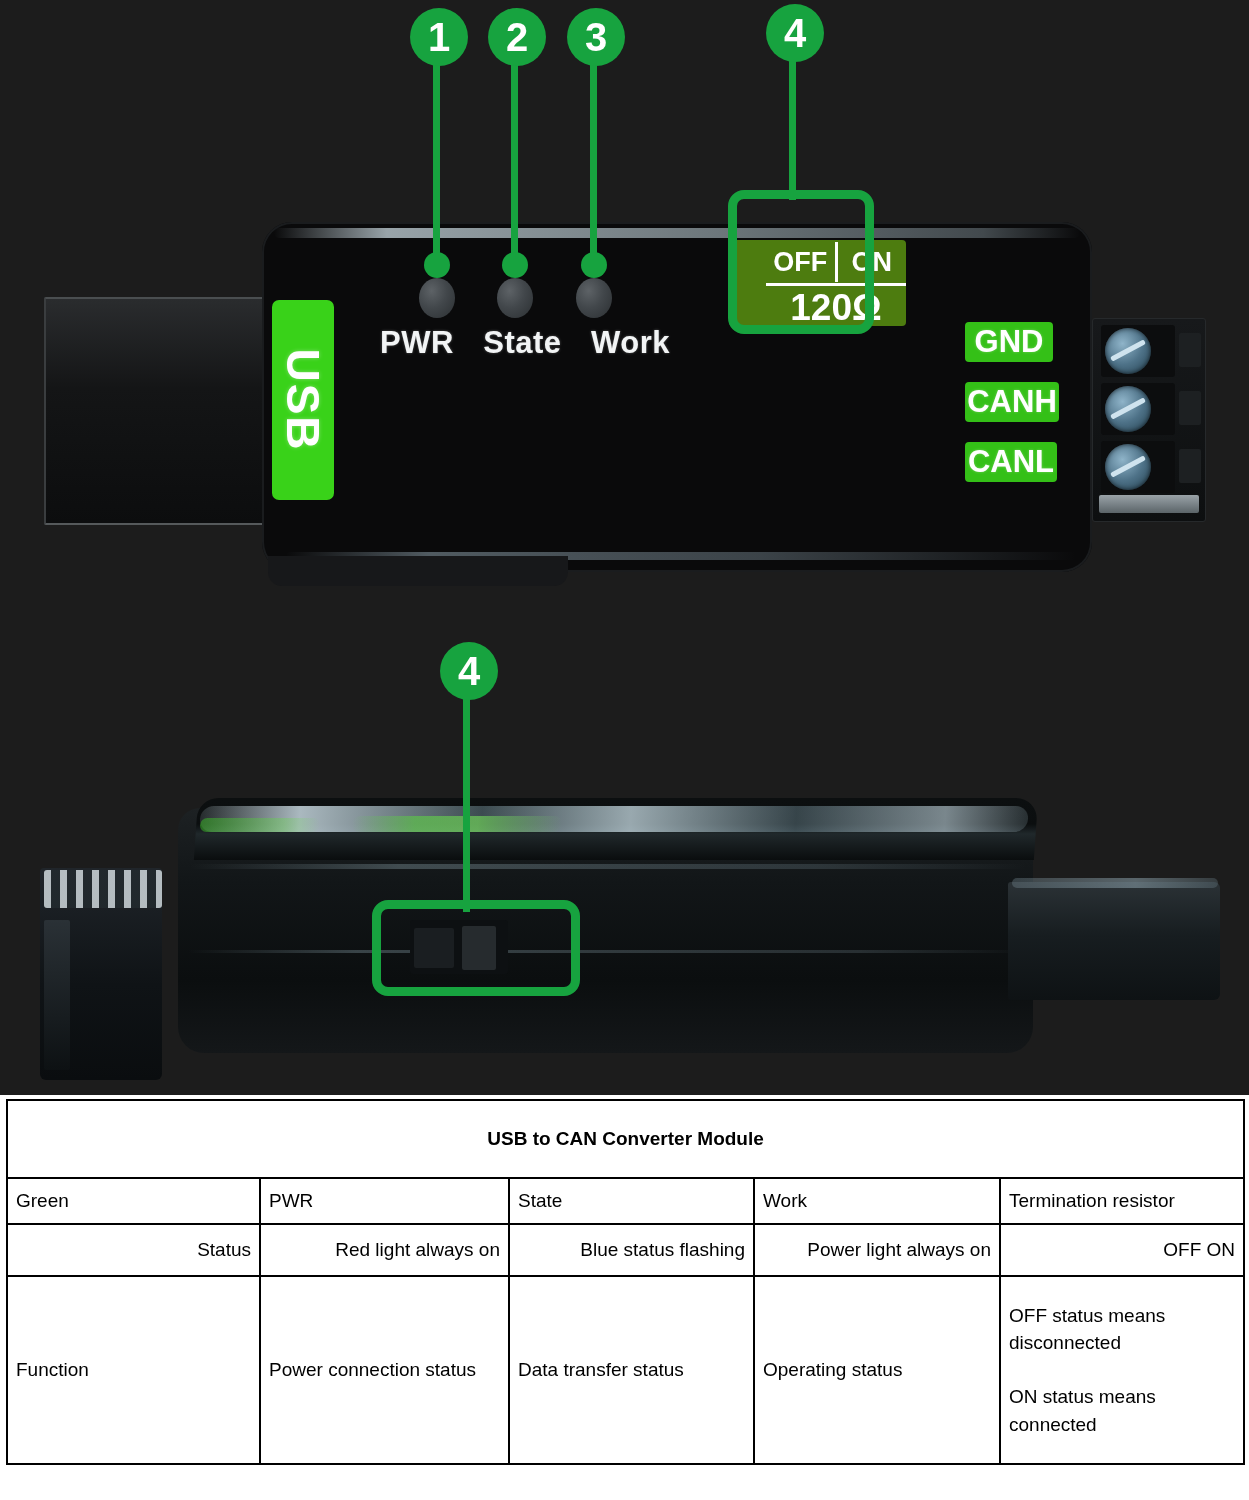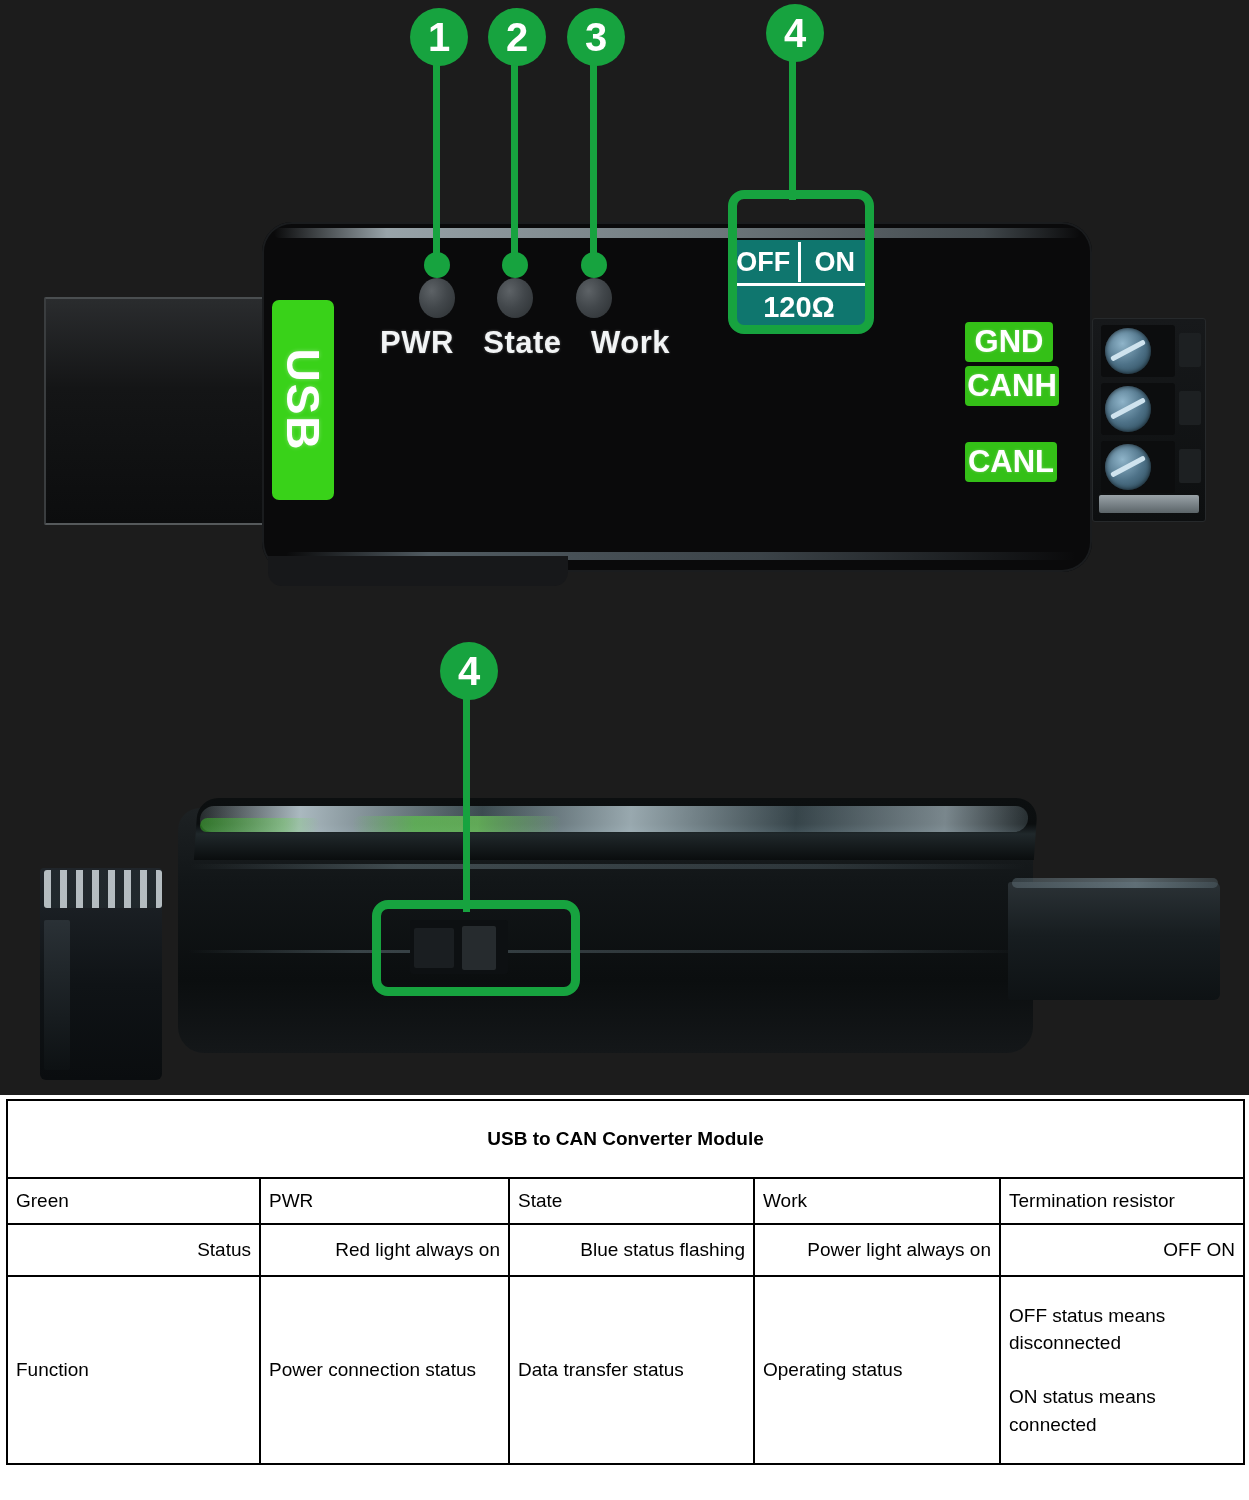--- a/index.html
+++ b/index.html
@@ -87,35 +87,35 @@
   }
   .led-text{
     position:absolute;left:380px;top:325px;width:290px;
     color:#f2f4f5;font-size:31px;font-weight:bold;letter-spacing:.5px;
     text-shadow:0 0 3px rgba(255,255,255,.3);
     display:flex;justify-content:space-between;
   }
 
   .term-silk{
     position:absolute;left:729px;top:240px;width:140px;height:86px;
-    background:#0f766e;border-radius:4px;overflow:hidden;z-index:22;
+    background:#4d7c0f;border-radius:4px;overflow:hidden;z-index:22;padding-left:37px;
   }
   .term-silk .row1{
     height:43px;display:flex;align-items:center;
     border-bottom:3px solid #ffffff;
   }
   .term-silk .row1 .off{
     flex:1;text-align:center;color:#ffffff;font-size:27px;font-weight:bold;
     border-right:3px solid #ffffff;line-height:40px;
   }
   .term-silk .row1 .on{
     flex:1;text-align:center;color:#ffffff;font-size:27px;font-weight:bold;line-height:40px;
   }
   .term-silk .row2{
-    height:43px;text-align:center;color:#ffffff;font-size:29px;font-weight:bold;line-height:43px;
+    height:43px;text-align:center;color:#ffffff;font-size:37px;font-weight:bold;line-height:43px;
   }
 
   .port-label{
     position:absolute;background:#34c017;border-radius:4px;
     color:#ffffff;font-size:31px;font-weight:bold;
     text-align:center;line-height:40px;height:40px;
     text-shadow:0 0 3px rgba(255,255,255,.3);
   }
 
   .screw-block{
@@ -269,21 +269,21 @@
 
       <div class="term-silk">
         <div class="row1">
           <div class="off">OFF</div>
           <div class="on">ON</div>
         </div>
         <div class="row2">120Ω</div>
       </div>
 
       <div class="port-label" style="left:965px;top:322px;width:88px;">GND</div>
-      <div class="port-label" style="left:965px;top:366px;width:94px;">CANH</div>
+      <div class="port-label" style="left:965px;top:382px;width:94px;">CANH</div>
       <div class="port-label" style="left:965px;top:442px;width:92px;">CANL</div>
 
       <div class="screw-block">
         <div class="bar" style="top:6px;"></div>
         <div class="bar" style="top:64px;"></div>
         <div class="bar" style="top:122px;"></div>
         <div class="screw" style="top:9px;"></div>
         <div class="screw" style="top:67px;"></div>
         <div class="screw" style="top:125px;"></div>
         <div class="screw-right-tab" style="top:14px;"></div>

